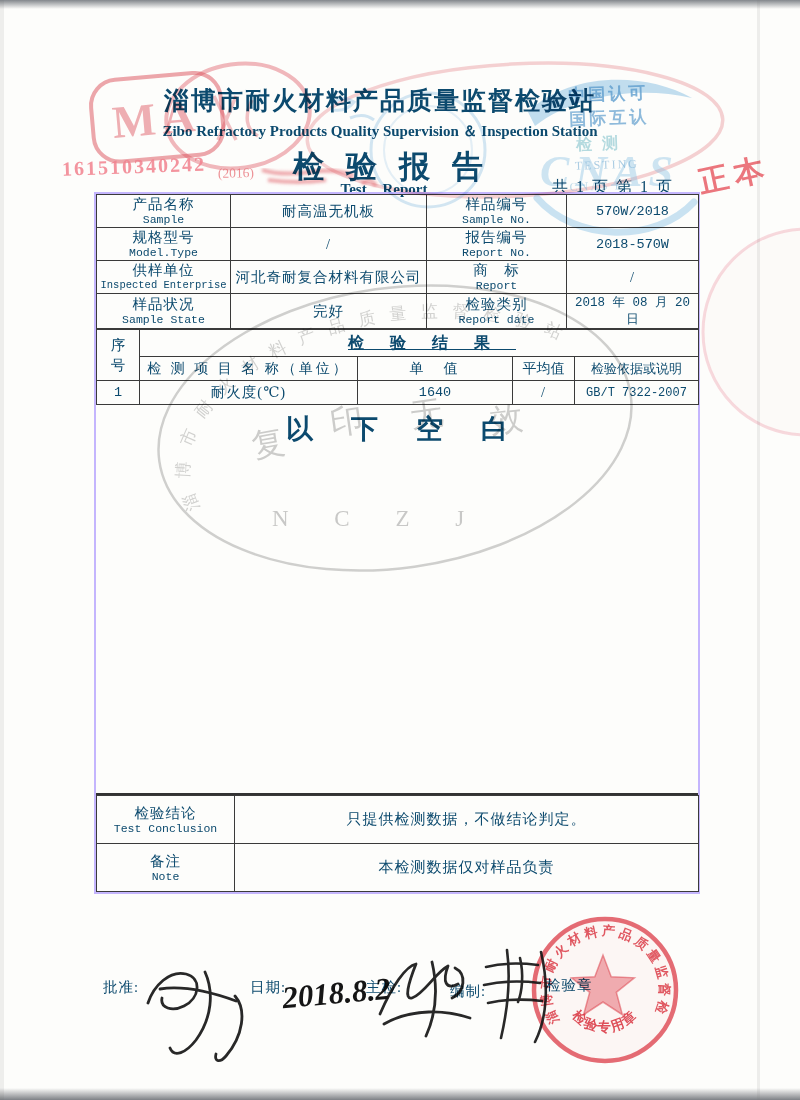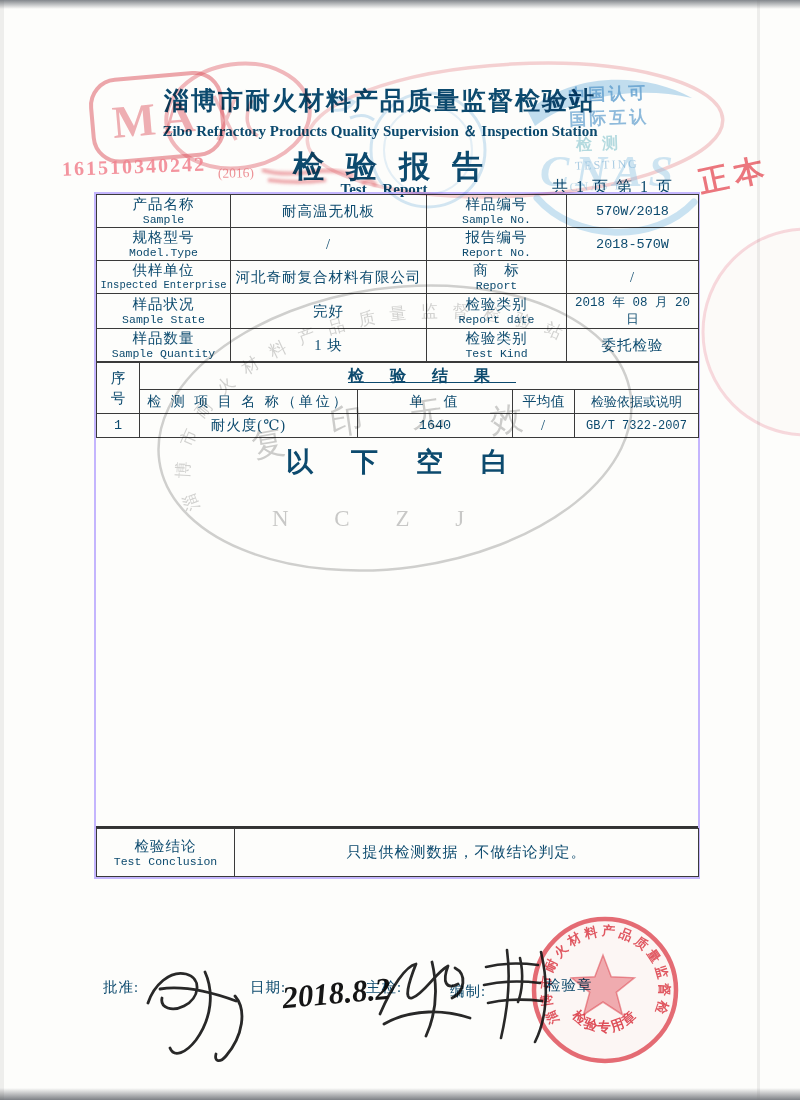--- a/index.html
+++ b/index.html
@@ -123,32 +123,20 @@
               <div class="cn">样品状况</div>
               <div class="en">Sample State</div>
             </td>
         <td class="vcn">完好</td>
         <td>
               <div class="cn">检验类别</div>
               <div class="en">Report date</div>
             </td>
         <td class="mono" style="font-size:12.5px">2018 年 08 月 20 日</td>
       </tr>
-      <tr class="info-row">
-        <td>
-              <div class="cn">样品数量</div>
-              <div class="en">Sample Quantity</div>
-            </td>
-        <td class="vcn">1 块</td>
-        <td>
-              <div class="cn">检验类别</div>
-              <div class="en">Test Kind</div>
-            </td>
-        <td class="vcn">委托检验</td>
-      </tr>
     </tbody>
       </table>
 
     <table class="t">
       <colgroup>
           <col style="width:43px">
           <col style="width:218px">
           <col style="width:155px">
           <col style="width:62px">
           <col style="width:124px">
@@ -187,20 +175,27 @@
           <col style="width:464px">
         </colgroup>
       <tbody>
           <tr class="concl-row">
         <td>
               <div class="cn">检验结论</div>
               <div class="en">Test Conclusion</div>
             </td>
         <td class="concl-val">只提供检测数据，不做结论判定。</td>
       </tr>
+      <tr class="concl-row">
+        <td>
+              <div class="cn">备注</div>
+              <div class="en">Note</div>
+            </td>
+        <td class="concl-val">本检测数据仅对样品负责</td>
+      </tr>
     </tbody>
       </table>
   </div>
 
   <span class="sig-label" style="left:103px; top:978px;">批准:</span>
   <span class="sig-label" style="left:250px; top:978px;">日期:</span>
   <span class="sig-label" style="left:366px; top:978px;">主检:</span>
   <span class="sig-label" style="left:450px; top:982px;">编制:</span>
   <span class="sig-label" style="left:546px; top:976px;">检验章</span>
 

